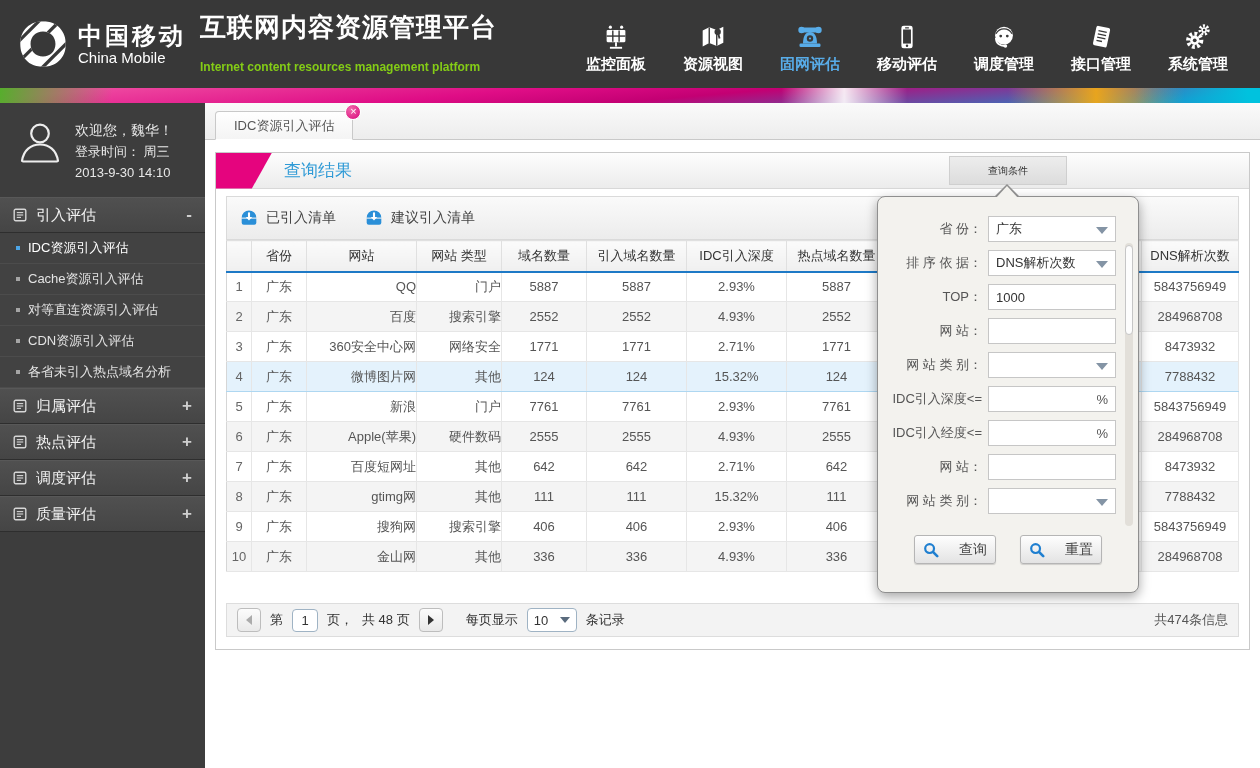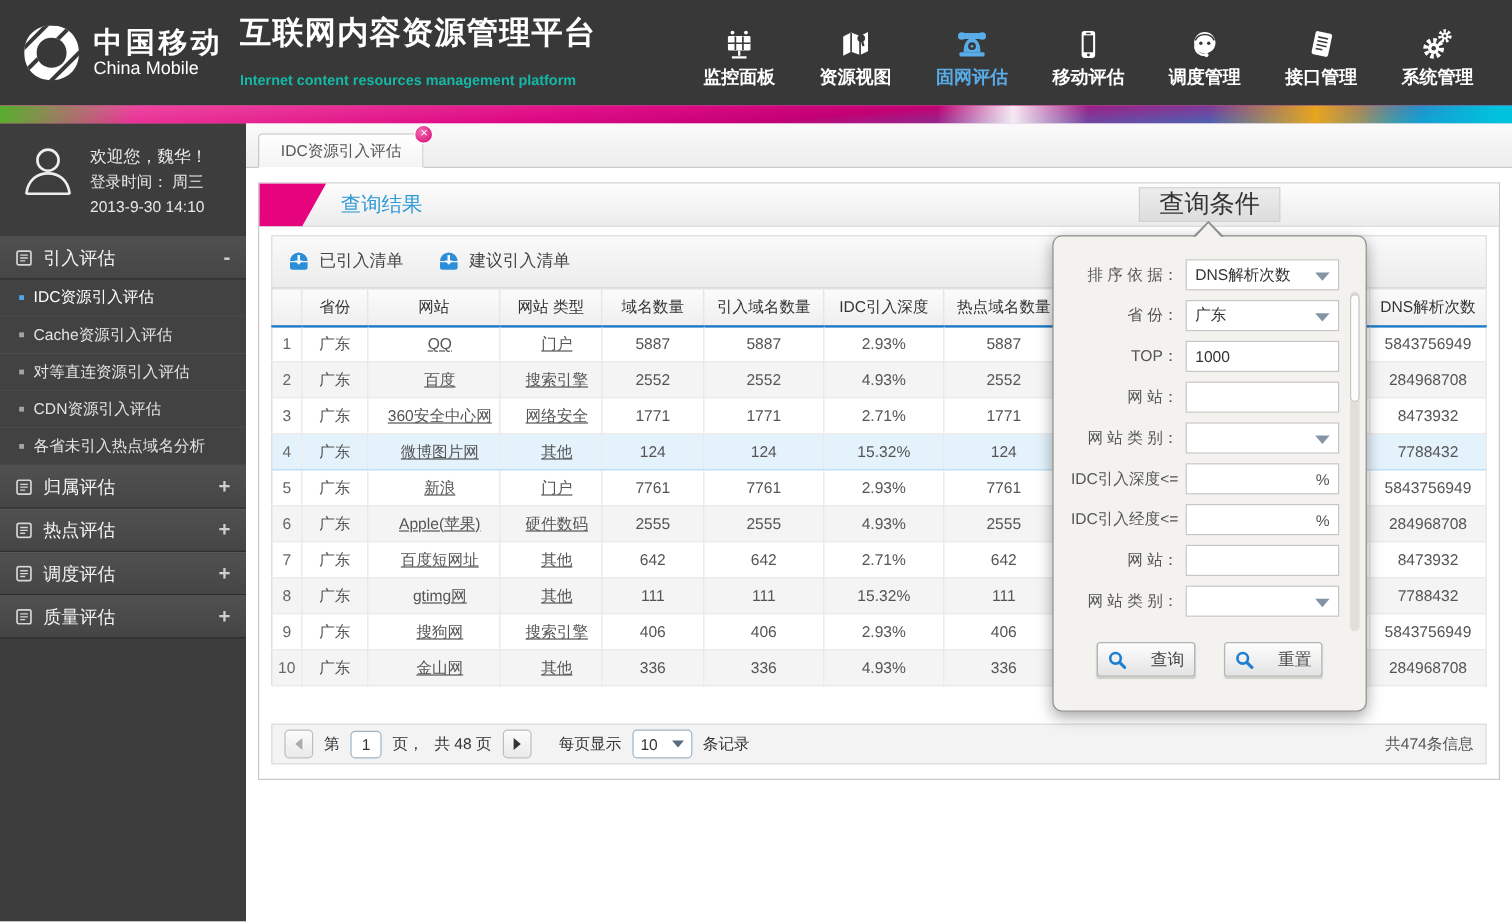--- a/index.html
+++ b/index.html
@@ -8,21 +8,21 @@
   .screen { position:relative; width:1260px; height:768px; }
 
   
   .top-header { height:88px; background:#383838; display:flex; align-items:center;gap:39px; }
   .brand { display:flex; align-items:center; padding-left:16px; }
   .logo { width:54px; height:54px; margin-right:8px; flex:none; }
   .brand-names { margin-right:14px; }
   .brand-cn { font-size:24px; color:#fff; font-weight:bold; letter-spacing:3px; line-height:26px; }
   .brand-en { font-size:15px; color:#fff; line-height:17px; }
   .platform-cn { font-size:26px; color:#fff; font-weight:bold; line-height:28px; letter-spacing:1px; }
-  .platform-en { font-size:12px; color:#14b8a6; font-weight:bold; line-height:15px;margin-top:19px; }
+  .platform-en { font-size:12px; color:#84cc16; font-weight:bold; line-height:15px;margin-top:19px; }
   .top-nav { display:flex; margin-left:auto; padding-right:26px; }
   .nav-item { width:72px; margin-left:25px; display:flex; flex-direction:column; align-items:center; cursor:pointer; color:#fff; }
   .nav-item .nicon { height:38px; display:flex; align-items:flex-end; justify-content:center; }
   .nav-item .nlabel { font-size:15px; font-weight:bold; margin-top:3px; white-space:nowrap; }
   .nav-item.active { color:#58ace8; }
 
   
   .ribbon { height:15px;
     background:
       linear-gradient(100deg, #56ae2c 0%, rgba(86,174,44,0) 9%),
@@ -62,34 +62,34 @@
     background:radial-gradient(circle at 35% 30%, #f268ab, #d8077c); border:1px solid #fff;
     color:#fff; font-size:11px; line-height:13px; text-align:center; cursor:pointer; }
 
   .panel { margin:12px 10px 0 10px; height:498px; border:1px solid #c9c9c9; background:#fff; position:relative; }
   .panel-head { height:36px; background:linear-gradient(#fdfdfd,#ececec); border-bottom:1px solid #d8d8d8;
     display:flex; align-items:center; position:relative; }
   .flag { width:56px; height:36px; background:#e5047e; clip-path:polygon(0 0,100% 0,64% 100%,0 100%); flex:none; }
   .panel-title { color:#2f9ad6; font-size:17px; margin-left:12px; }
   .query-btn { position:absolute; left:733px; top:3px; width:118px; height:29px;
     background:linear-gradient(#ededed,#dcdcdc); border:1px solid #cfcfcf; color:#333;
-    font-size:21px; text-align:center; line-height:27px; cursor:pointer; }
+    font-size:10px; text-align:center; line-height:27px; cursor:pointer; }
 
   .panel-body { padding:7px 10px 0 10px; }
   .toolbar { height:44px; background:linear-gradient(#fafafa,#ececec); border:1px solid #dadada;
     display:flex; align-items:center; padding-left:12px; }
   .export-btn { display:flex; align-items:center; gap:7px; font-size:14px; color:#444; cursor:pointer; margin-right:28px; }
 
   table.grid { width:100%; border-collapse:collapse; table-layout:fixed;
     border:1px solid #d6d6d6; border-top:1px solid #e0e0e0; }
   .grid th { height:31px; background:linear-gradient(#fbfbfb,#efefef); border-right:1px solid #e0e0e0;
     border-bottom:2px solid #1d79c6; font-size:13px; color:#333; font-weight:normal; white-space:nowrap; overflow:hidden; }
   .grid td { height:30px; border-right:1px solid #e6e6e6; border-bottom:1px solid #e6e6e6;
     font-size:13px; color:#555; text-align:center; white-space:nowrap; overflow:hidden; }
-  .grid td.l { text-align:center; padding-left:10px;text-decoration:underline; }
+  .grid td.l { text-align:right; padding-left:10px; }
   .grid td.num { color:#666; }
   .grid tr.even td { background:#f4f4f4; }
   .grid tr.hl td { background:#e4f2fc; border-top:1px solid #aed7f1; border-bottom:1px solid #aed7f1; }
   .table-gap { height:31px; }
 
   .pager { height:34px; background:#f3f3f3; border:1px solid #ddd; display:flex; align-items:center;
     padding:0 10px; font-size:13px; color:#333; gap:9px; }
   .pg-btn { width:24px; height:24px; border:1px solid #bdbdbd; border-radius:4px;
     background:linear-gradient(#fcfcfc,#e9e9e9); display:flex; align-items:center; justify-content:center; cursor:pointer; }
   .tri-l { width:0; height:0; border-top:5px solid transparent; border-bottom:5px solid transparent; border-right:6px solid #ababab; }
@@ -602,30 +602,30 @@
       </div>
     </div>
   </div>
 
   <div class="popup">
     <div class="popup-arrow-o"></div>
     <div class="popup-arrow-i"></div>
 
     <div class="pform">
       <div class="f-row">
+        <span class="f-label">省 份：</span>
+        <div class="f-ctrl">
+          <span>广东</span>
+          <span class="dcaret"></span>
+        </div>
+      </div>
+      <div class="f-row">
         <span class="f-label">排 序 依 据：</span>
         <div class="f-ctrl">
           <span>DNS解析次数</span>
-          <span class="dcaret"></span>
-        </div>
-      </div>
-      <div class="f-row">
-        <span class="f-label">省 份：</span>
-        <div class="f-ctrl">
-          <span>广东</span>
           <span class="dcaret"></span>
         </div>
       </div>
       <div class="f-row">
         <span class="f-label">TOP：</span>
         <div class="f-ctrl">
           <span>1000</span>
         </div>
       </div>
       <div class="f-row">

